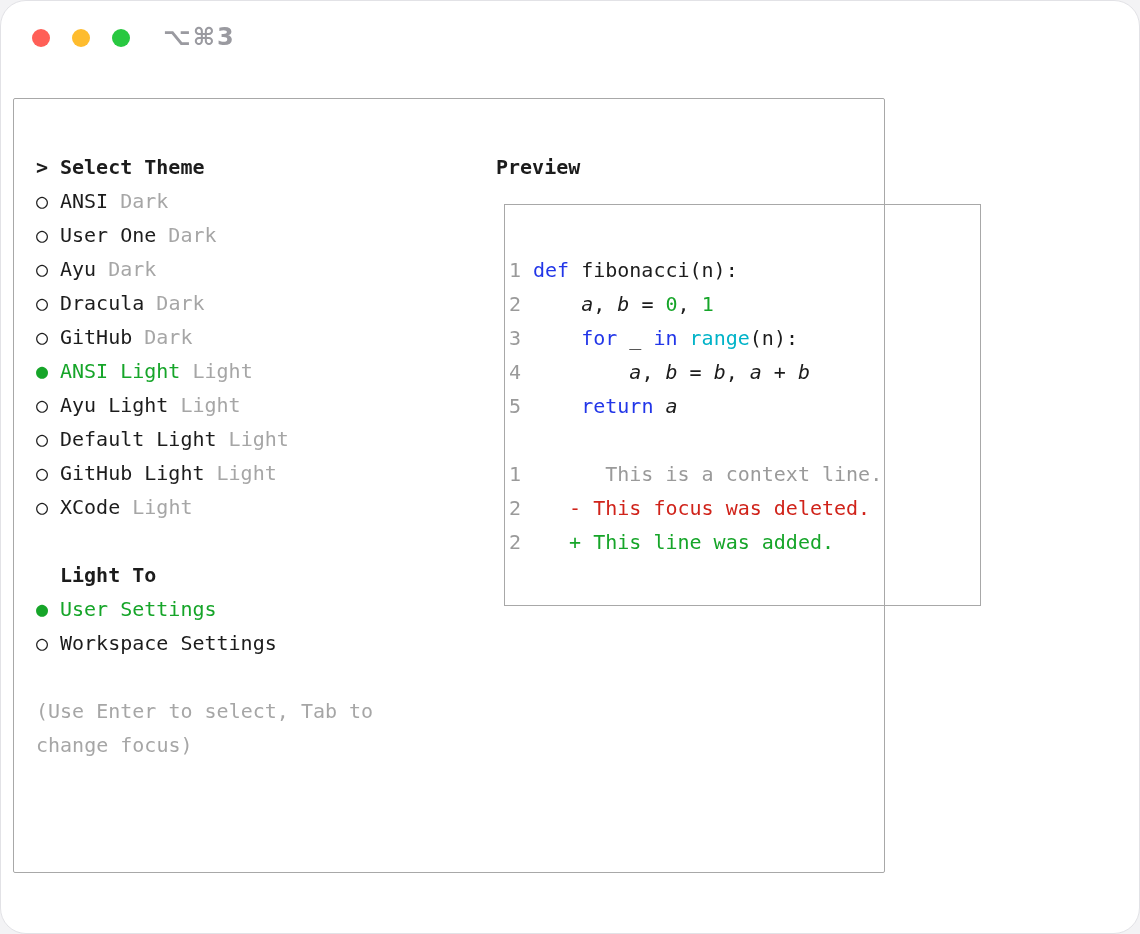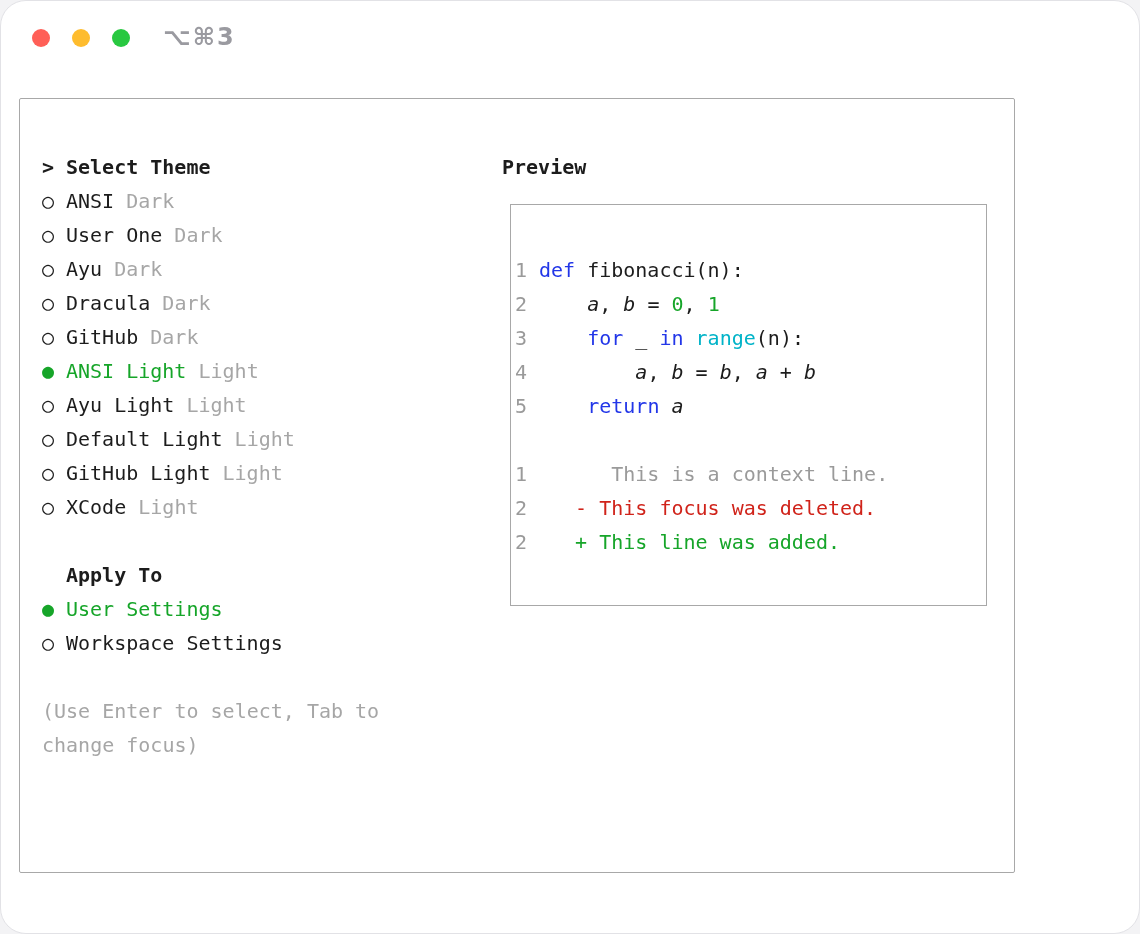--- a/index.html
+++ b/index.html
@@ -21,21 +21,21 @@
   .tl-yellow{left:71px;background:var(--traffic-yellow);}
   .tl-green{left:111px;background:var(--traffic-green);}
   .wtitle{
     position:absolute;left:162px;top:22px;
     font-family:"DejaVu Sans","Liberation Sans",sans-serif;
     font-size:24px;font-weight:600;letter-spacing:2px;
     color:#9a9aa0;
   }
   
   .panel{
-    position:absolute;left:18px;top:97px;width:996px;height:775px;
+    position:absolute;left:12px;top:97px;width:872px;height:775px;
     border:1px solid #a8a8a8;border-radius:2px;background:#fff;
     box-sizing:border-box;
   }
   .left-col{
     position:absolute;left:22px;top:51px;width:400px;
     font-size:20px;line-height:34px;color:var(--text-black);
   }
   .row{height:34px;white-space:pre;}
   .blank{height:34px;}
   .marker{display:inline-block;width:24px;}
@@ -94,21 +94,21 @@
           <div class="row option"><span class="marker">○</span><span class="name">GitHub</span><span class="variant"> Dark</span></div>
           <div class="row option selected"><span class="marker">●</span><span class="name">ANSI Light</span><span class="variant"> Light</span></div>
           <div class="row option"><span class="marker">○</span><span class="name">Ayu Light</span><span class="variant"> Light</span></div>
           <div class="row option"><span class="marker">○</span><span class="name">Default Light</span><span class="variant"> Light</span></div>
           <div class="row option"><span class="marker">○</span><span class="name">GitHub Light</span><span class="variant"> Light</span></div>
           <div class="row option"><span class="marker">○</span><span class="name">XCode</span><span class="variant"> Light</span></div>
         </div>
 
       <div class="row blank"></div>
 
-      <div class="row"><span class="marker"></span><span class="bold">Apply To</span></div>
+      <div class="row"><span class="marker"></span><span class="bold">Light To</span></div>
 
       <div>
           <div class="row option selected"><span class="marker">●</span><span class="name">User Settings</span></div>
           <div class="row option"><span class="marker">○</span><span class="name">Workspace Settings</span></div>
         </div>
 
       <div class="row blank"></div>
 
       <div class="hint">(Use Enter to select, Tab to change focus)</div>
     </div>

